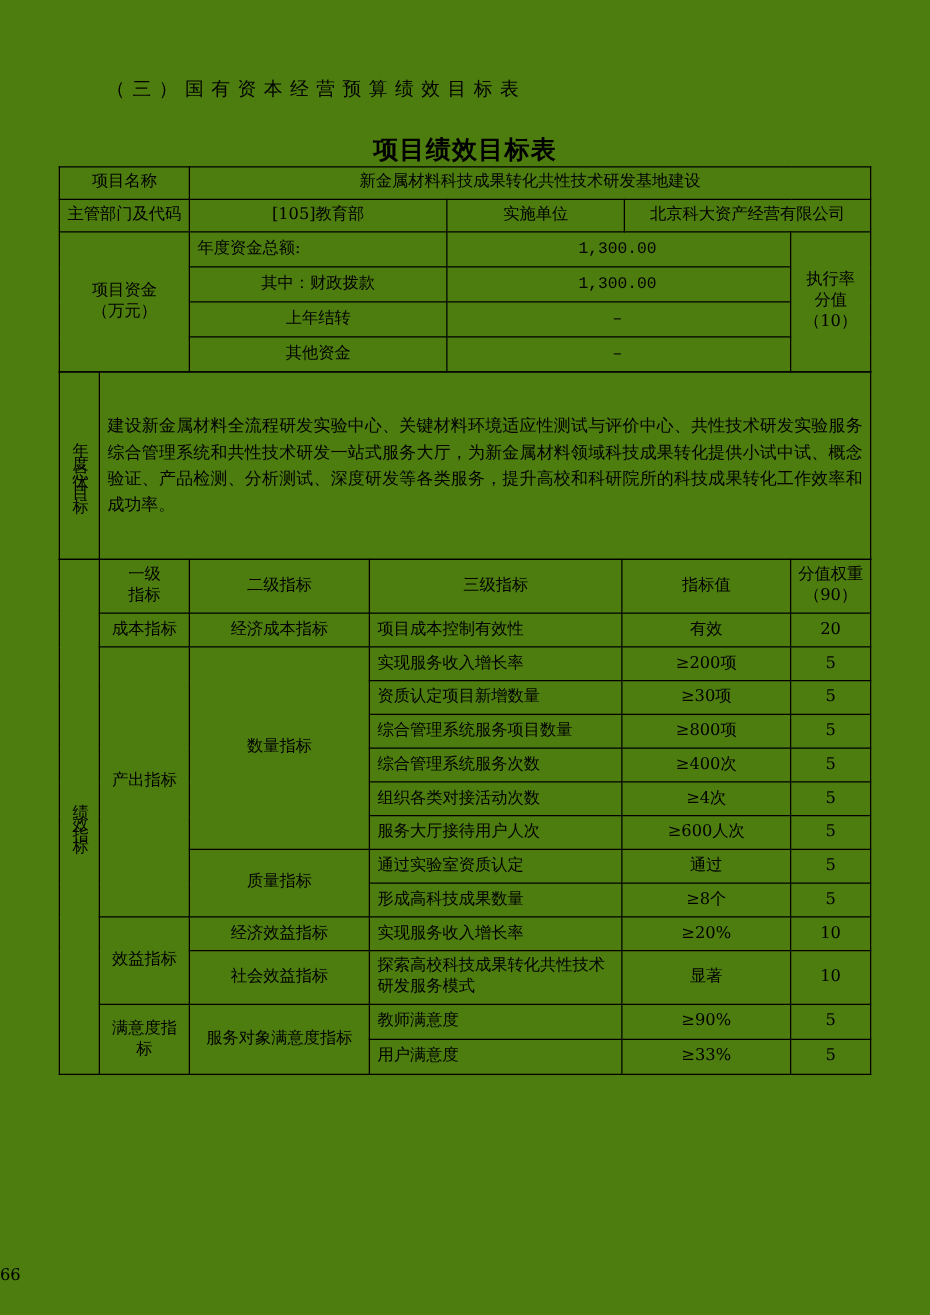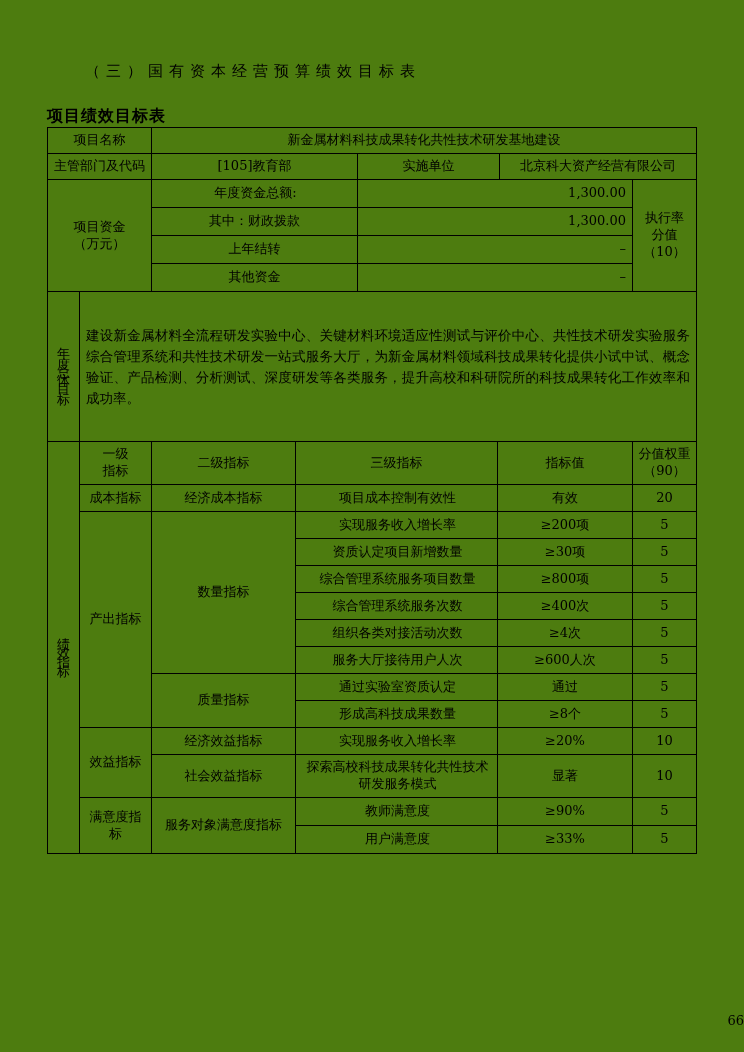--- a/index.html
+++ b/index.html
@@ -24,22 +24,22 @@
   }
   .section-heading {
     margin-top: 62px;
     margin-left: 38px;
     font-size: 15px;
     letter-spacing: 6px;
     font-family: "DejaVu Serif", serif;
   }
   .doc-title {
     margin-top: 25px;
-    text-align: left;
-    font-size: 16px;
+    text-align: center;
+    font-size: 20px;
     font-weight: bold;
     letter-spacing: 1px;
     font-family: "Liberation Sans", "DejaVu Sans", sans-serif;
   }
   .doc-subtitle {
     margin-top: 9px;
     text-align: center;
     font-size: 12.5px;
   }
   table {
@@ -57,43 +57,43 @@
     text-align: center;
     vertical-align: middle;
     overflow: hidden;
     line-height: 1.3;
   }
   tr.h25 > * { height: 25px; }
   tr.h27 > * { height: 27px; }
   tr.h26 > * { height: 26px; }
   tr.h42 > * { height: 42px; }
   tr.h149 > * { height: 149px; }
-  .left { text-align: center; padding-left: 6px; }
-  .right { text-align: right; padding-right: 6px; }
+  .left { text-align: left; padding-left: 6px; }
+  .right { padding-right: 6px; font-family: Liberation Mono, monospace; }
   .ml { white-space: pre-line; }
   .vertical-label {
     writing-mode: vertical-rl;
     text-orientation: upright;
     letter-spacing: 9px;
     display: inline-block;
     line-height: 1;
     margin: 0 auto;
   }
   .goal-text {
     text-align: justify;
     line-height: 21px;
     font-size: 13.5px;
     padding: 0 6px;
   }
   .page-number {
     position: absolute;
     top: 1013px;
     left: 0;
     width: 744px;
-    text-align: right;
+    text-align: left;
     font-size: 13px;
   }
 </style>
 </head>
 <body>
 
 <div class="page">
   <div class="content">
 
     <div class="section-heading">（三）国有资本经营预算绩效目标表</div>

